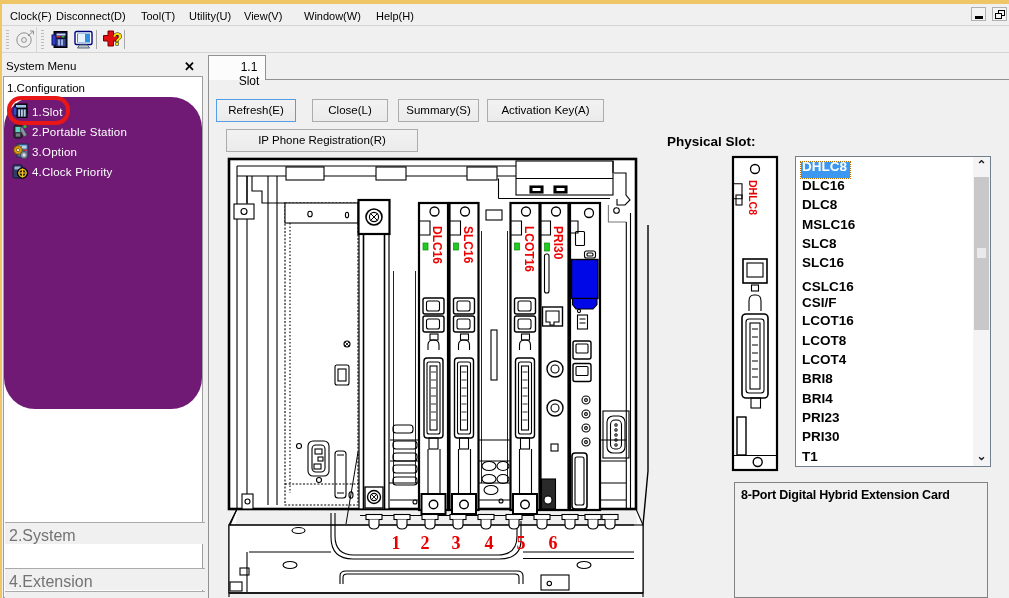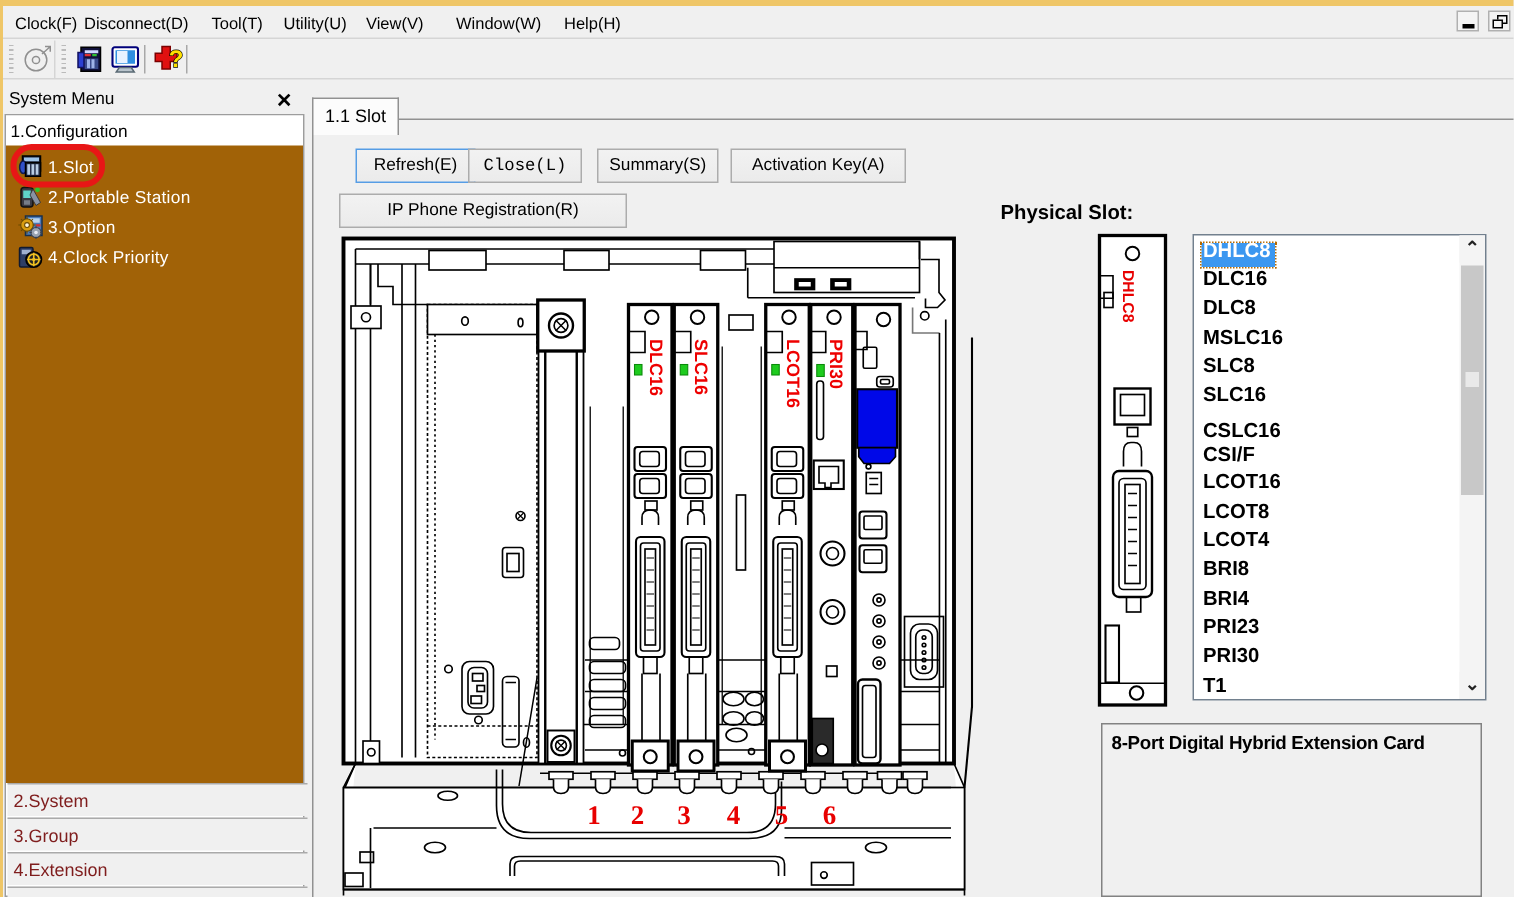--- a/index.html
+++ b/index.html
@@ -14,28 +14,28 @@
 .wbtn { display:inline-block; width:15px; height:14px; border:1px solid #b0b0b0; background:#f4f4f4; position:relative; margin-left:2px; vertical-align:top;}
 #toolbar { left:2px; top:27px; width:1007px; height:26px; background:#f0f0f0; border-bottom:1px solid #d5d5d5; }
 .grip { position:absolute; top:3px; width:3px; height:19px;
   background-image:repeating-linear-gradient(#bbb 0 1px, transparent 1px 3px); }
 .tsep { position:absolute; top:3px; width:1px; height:19px; background:#a8a8a8; }
 
 #sysmenu { left:2px; top:56px; width:203px; height:542px; background:#f0f0f0; }
 #smhead { position:absolute; left:0; top:0; width:203px; height:20px; font-size:12px; }
 #tree { position:absolute; left:1px; top:20px; width:200px; height:522px; border:1px solid #9d9d9d; background:#fff; }
 #cfgrow { position:absolute; left:0; top:0; width:198px; height:20px; background:#fff; color:#000; font-size:12px; }
-#bluezone { position:absolute; left:0; top:20px; width:198px; height:425px; background:#a16207; }
+#bluezone { position:absolute; left:0; top:20px; width:198px; height:312px; background:#701a75;border-radius:31px; }
 .titem { position:absolute; left:28px; color:#fff; font-size:11.5px; letter-spacing:0.2px; }
 .ticon { position:absolute; left:8px; width:17px; height:17px; }
 #redcircle { position:absolute; left:3px; top:-1px; width:63px; height:29px; border:4px solid #e81616; border-radius:14px; }
-.navbar { position:absolute; left:1px; width:200px; height:22px; background:#f0f0f0; border-top:1px solid #aaa; font-size:12px; color:#7f1d1d; }
+.navbar { position:absolute; left:1px; width:200px; height:22px; background:#f0f0f0; border-top:1px solid #aaa; font-size:16px; color:#737373; }
 .navbar span { position:absolute; left:4px; top:4px; }
 
-#tab { left:208px; top:65px; width:58px; height:25px; z-index:3; background:#fcfcfc; border:1px solid #919191; border-bottom:none; font-size:12px; text-align:center; }
+#tab { left:208px; top:55px; width:58px; height:25px; z-index:3; background:#fcfcfc; border:1px solid #919191; border-bottom:none; font-size:12px; text-align:center;padding-left:24px; }
 #mainpanel { left:208px; top:79px; width:801px; height:519px; border-top:1px solid #919191; border-left:1px solid #919191; background:#f0f0f0; }
 .btn { position:absolute; height:23px; border:1px solid #acacac; background:linear-gradient(#f2f2f2,#ebebeb); font-size:11.5px; text-align:center; color:#000; }
 .btn span { position:relative; top:4px; }
 #btn-refresh { border:1px solid #569de5; }
 #pslot-label { left:667px; top:134px; font-size:13.5px; font-weight:bold; }
 #listbox { left:795px; top:156px; width:196px; height:311px; border:1px solid #72808e; background:#fff; }
 .litem { position:absolute; left:6px; height:19px; font-size:13.5px; font-weight:bold; white-space:pre; }
 #lsel { position:absolute; left:5px; top:5px; width:49px; height:16px; background:#3b97f0; outline:1px dotted #b56a00; }
 #scroll { position:absolute; right:0; top:0; width:17px; height:309px; background:#f4f4f4; }
 .sbtn { position:absolute; left:0; width:17px; height:18px; background:#f4f4f4; color:#222; font-size:12px; font-weight:bold; text-align:center; line-height:17px; }
@@ -153,37 +153,34 @@
           <circle cx="10.5" cy="10" r="3.6" fill="none" stroke="#f0c020" stroke-width="1.1"></circle>
           <path d="M10.5,5.5 v9 M6,10 h9" stroke="#f0c020" stroke-width="1.1"></path>
           <circle cx="10.5" cy="10" r="1.1" fill="#f0c020"></circle>
         </svg>
       <span class="titem" style="top:69px;">4.Clock Priority</span>
       <div id="redcircle"></div>
     </div>
     <div class="navbar" style="top:445px;">
         <span>2.System</span>
       </div>
-    <div class="navbar" style="top:468px;">
-        <span>3.Group</span>
-      </div>
     <div class="navbar" style="top:491px;">
         <span>4.Extension</span>
       </div>
     <div class="navbar" style="top:514px;">
         <span></span>
       </div>
   </div>
 </div>
 
 <div class="abs" id="mainpanel"></div>
 <div class="abs" id="tab"><span style="position:relative;top:4px;">1.1 Slot</span></div>
 
-<div class="abs btn" id="btn-refresh" style="left:237px; top:99px; width:80px;"><span>Refresh(E)</span></div>
-<div class="abs btn" style="left:312px; top:99px; width:76px;font-family:Liberation Mono, monospace;"><span>Close(L)</span></div>
+<div class="abs btn" id="btn-refresh" style="left:216px; top:99px; width:80px;"><span>Refresh(E)</span></div>
+<div class="abs btn" style="left:312px; top:99px; width:76px;"><span>Close(L)</span></div>
 <div class="abs btn" style="left:398px; top:99px; width:81px;"><span>Summary(S)</span></div>
 <div class="abs btn" style="left:487px; top:99px; width:117px;"><span>Activation Key(A)</span></div>
 <div class="abs btn" style="left:226px; top:129px; width:192px;"><span>IP Phone Registration(R)</span></div>
 
 <div class="abs" id="pslot-label">Physical Slot:</div>
 
 <div class="abs" id="listbox">
   <div id="lsel"></div>
   <span class="litem" style="top:2px; color:#fff;">DHLC8</span>
   <span class="litem" style="top:21px;">DLC16</span>

